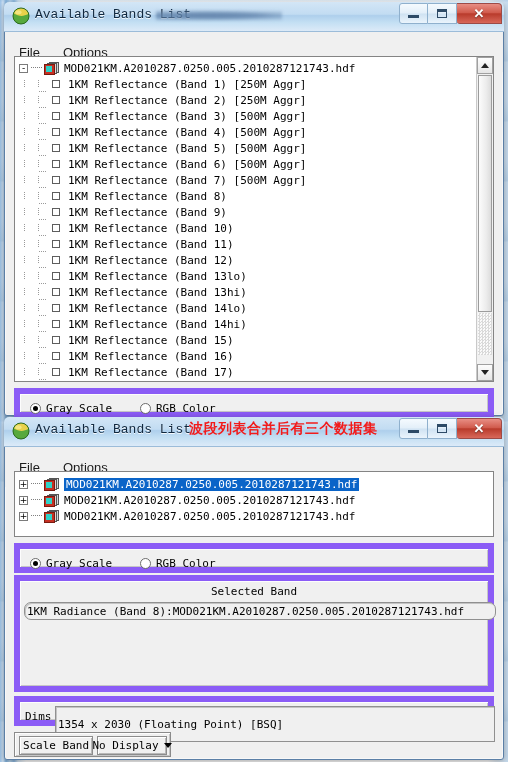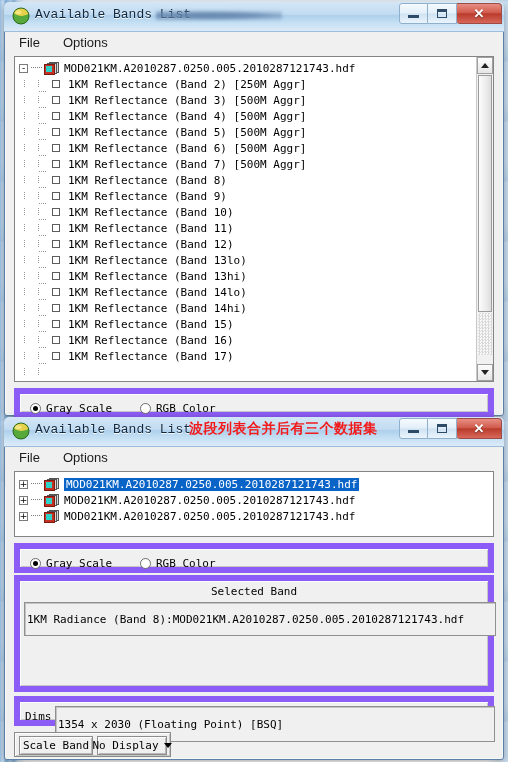--- a/index.html
+++ b/index.html
@@ -80,21 +80,21 @@
     width:45px;border-radius:0 4px 0 3px;
     border-color:#9c4b47;
     background:linear-gradient(180deg,#e88e84 0%,#d15c4e 45%,#b93b2c 52%,#d8685a 100%);
   }
   .gl-min{width:11px;height:3px;background:#2d4a66;margin-top:6px;}
   .gl-max{width:10px;height:9px;border:1.5px solid #2d4a66;border-top-width:3px;box-sizing:border-box;}
   .gl-close{color:#fff;font-size:13px;font-weight:bold;line-height:1;text-shadow:0 1px 1px rgba(0,0,0,.45);
     font-family:"Liberation Sans",sans-serif;}
 
   
-  .menubar{position:absolute;left:1px;right:1px;height:40px;background:#f0f0f0;display:flex;align-items:flex-start;}
+  .menubar{position:absolute;left:1px;right:1px;height:40px;background:#f0f0f0;display:flex;align-items:center;}
   .menu-item{font-size:13px;color:#1b1b1b;padding:3px 9px;margin-left:5px;cursor:default;}
 
   
   .tree-wrap{
     position:absolute;box-sizing:border-box;
     background:#fff;
     border:1px solid #848484;
     box-shadow:1px 1px 0 #fff inset;
     overflow:hidden;
   }
@@ -256,20 +256,27 @@
             <i class="c"></i>
             <i class="d"></i>
           </span>
           <span>MOD021KM.A2010287.0250.005.2010287121743.hdf</span>
         </div>
         <div class="node">
           <span class="leafpad">
             <span class="tick"></span>
           </span>
           <span class="cbox"></span>
+          <span>1KM Reflectance (Band 1) [250M Aggr]</span>
+        </div>
+        <div class="node">
+          <span class="leafpad">
+            <span class="tick"></span>
+          </span>
+          <span class="cbox"></span>
           <span>1KM Reflectance (Band 2) [250M Aggr]</span>
         </div>
         <div class="node">
           <span class="leafpad">
             <span class="tick"></span>
           </span>
           <span class="cbox"></span>
           <span>1KM Reflectance (Band 3) [500M Aggr]</span>
         </div>
         <div class="node">
@@ -490,21 +497,21 @@
       <span class="radio-lbl">Gray Scale</span>
     </div>
     <div class="radio-row" style="left:120px;top:8px;">
       <span class="radio"></span>
       <span class="radio-lbl">RGB Color</span>
     </div>
   </div>
 
   <div class="panel" style="left:10px;top:158px;width:480px;height:117px;">
     <div class="selband-title" style="top:4px;">Selected Band</div>
-    <div class="textfield" style="left:4px;top:21px;width:472px;height:34px;background:#f0f0f0;">1KM Radiance (Band 8):MOD021KM.A2010287.0250.005.2010287121743.hdf</div>
+    <div class="textfield" style="left:4px;top:21px;width:472px;height:18px;background:#f0f0f0;border-radius:7px;">1KM Radiance (Band 8):MOD021KM.A2010287.0250.005.2010287121743.hdf</div>
   </div>
 
   <div class="panel" style="left:10px;top:279px;width:480px;height:30px;">
     <span class="mono" style="position:absolute;left:5px;top:8px;">Dims</span>
     <div class="textfield" style="left:35px;top:4px;width:440px;height:36px;">1354 x 2030 (Floating Point) [BSQ]</div>
   </div>
 
   <div class="btngroup" style="left:10px;top:315px;width:157px;height:25px;">
     <div class="btn" style="left:4px;top:3px;width:74px;height:19px;">Scale Band</div>
     <div class="btn" style="left:82px;top:3px;width:70px;height:19px;">

